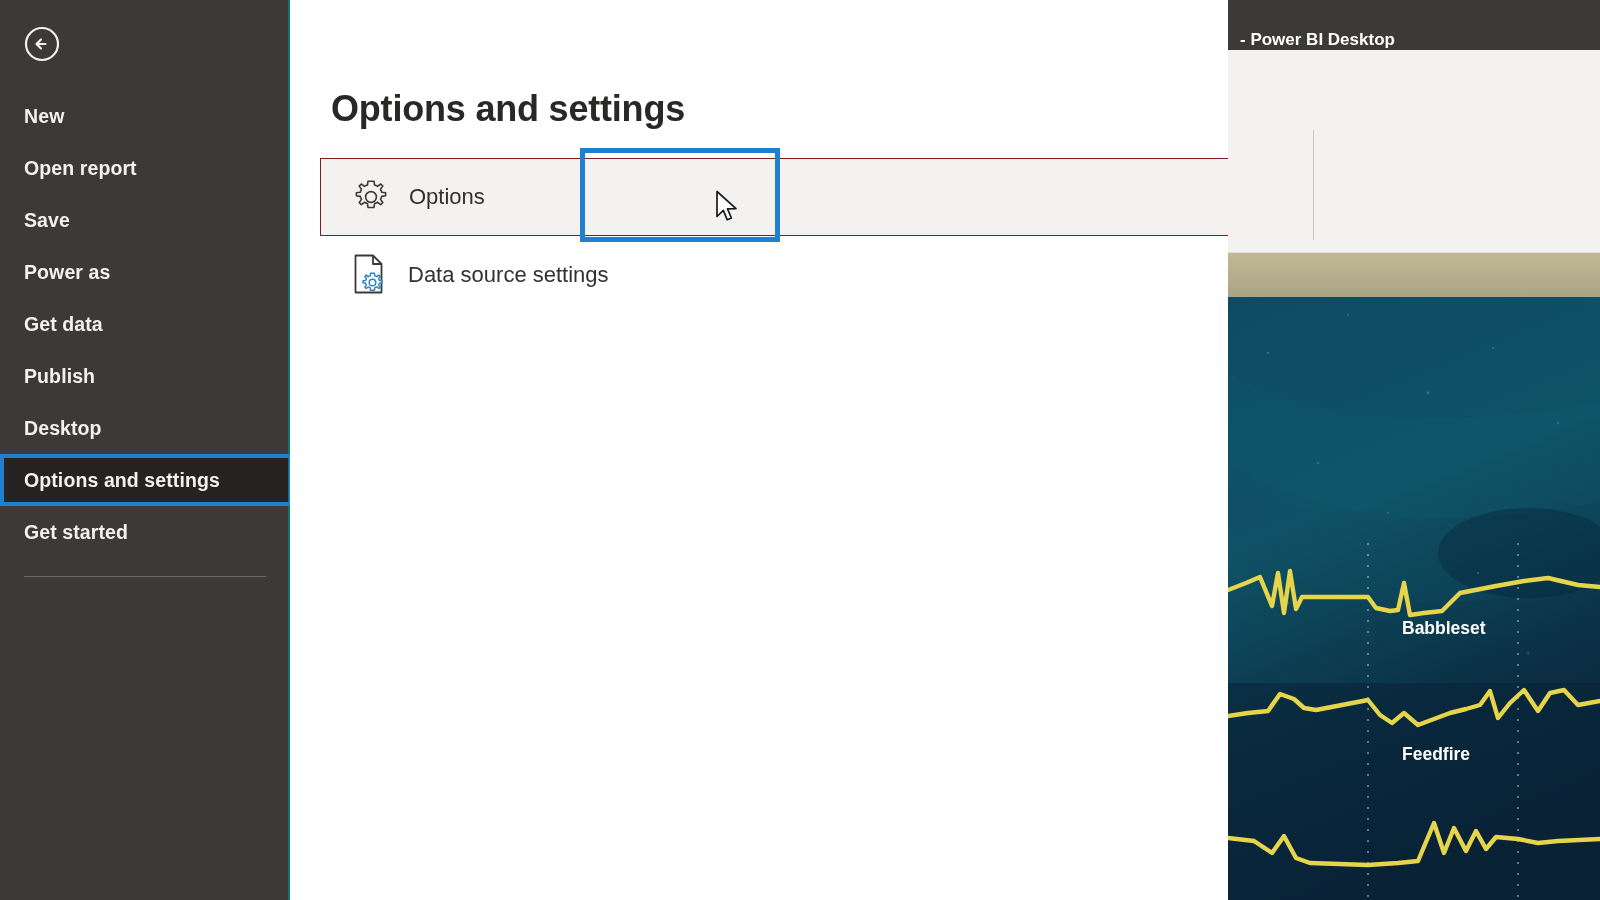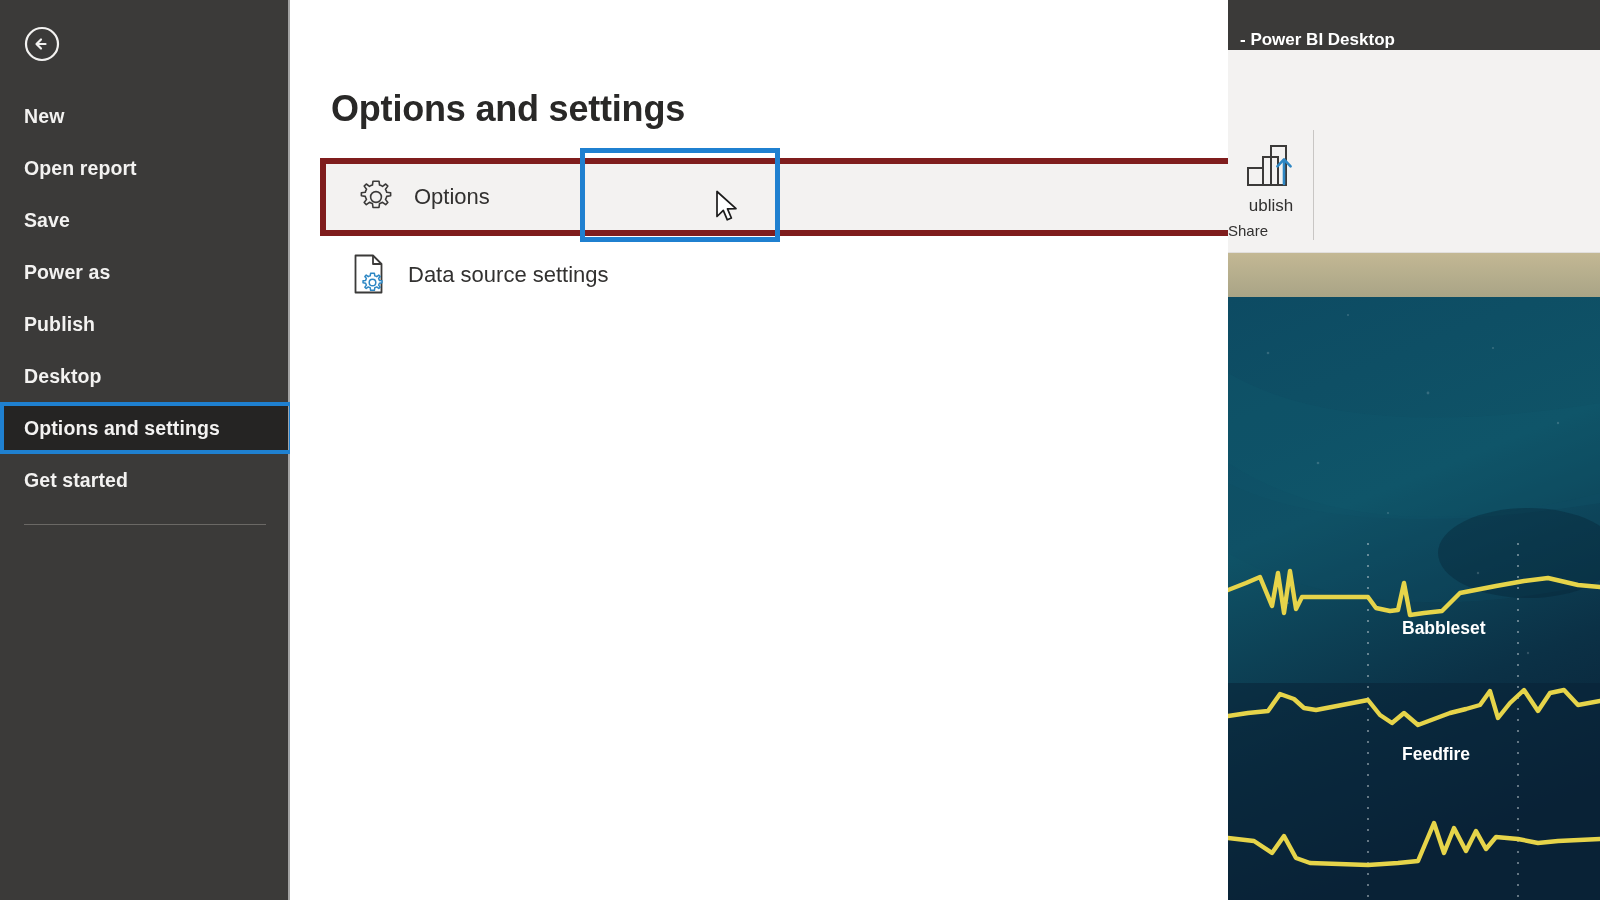--- a/index.html
+++ b/index.html
@@ -24,21 +24,21 @@
   }
 
   
   .sidebar {
     width: 290px;
     height: 900px;
     background: #3b3a39;
     position: relative;
     flex: 0 0 290px;
     box-sizing: border-box;
-    border-right: 2px solid #a3a3a3;
+    border-right: 2px solid #0f766e;
   }
   .back-btn {
     position: absolute;
     left: 22px;
     top: 24px;
     width: 40px;
     height: 40px;
     cursor: pointer;
   }
   .back-btn svg { display: block; }
@@ -110,21 +110,21 @@
   .cmd-row {
     position: relative;
     height: 78px;
     display: flex;
     align-items: center;
     box-sizing: border-box;
     cursor: pointer;
   }
   .cmd-row.hovered {
     background: #f3f2f1;
-    border: 6px solid #7f1d1d;
+    border: 1px solid #7f1d1d;
   }
   .cmd-icon {
     width: 56px;
     margin-left: 22px;
     display: flex;
     align-items: center;
     justify-content: center;
     flex: 0 0 56px;
   }
   .cmd-label {
@@ -254,20 +254,23 @@
         <span>New</span>
       </div>
       <div class="nav-item">
         <span>Open report</span>
       </div>
       <div class="nav-item">
         <span>Save</span>
       </div>
       <div class="nav-item">
         <span>Power as</span>
+      </div>
+      <div class="nav-item">
+        <span>Get data</span>
       </div>
       <div class="nav-item">
         <span>Publish</span>
       </div>
       <div class="nav-item">
         <span>Desktop</span>
       </div>
       <div class="nav-item selected">
         <span>Options and settings</span>
         <div class="nav-annot"></div>
@@ -330,35 +333,20 @@
   </div>
 </div>
 
 <div class="right-panel">
 
   <div class="titlebar">
     <span class="titlebar-text">- Power BI Desktop</span>
   </div>
 
   <div class="ribbon">
-    <div class="ribbon-group">
-      <div class="ribbon-btn">
-        <span class="ribbon-btn-icon">
-          <svg width="62" height="54" viewBox="0 0 62 54">
-            <rect x="8" y="30" width="15" height="17" fill="none" stroke="#3b3a39" stroke-width="2"></rect>
-            <rect x="23" y="19" width="15" height="28" fill="none" stroke="#3b3a39" stroke-width="2"></rect>
-            <rect x="31" y="8" width="15" height="39" fill="none" stroke="#3b3a39" stroke-width="2"></rect>
-            <path d="M44 46 L44 22" stroke="#2e87c4" stroke-width="2.6" stroke-linecap="round"></path>
-            <path d="M37.4 28.4 L44 21.4 L50.6 28.4" fill="none" stroke="#2e87c4" stroke-width="2.6" stroke-linecap="round" stroke-linejoin="round"></path>
-          </svg>
-        </span>
-        <span class="ribbon-btn-label">ublish</span>
-      </div>
-      <div class="ribbon-group-label">Share</div>
-    </div>
     <div class="ribbon-sep"></div>
   </div>
 
   <div class="canvas">
     <svg width="372" height="647" viewBox="0 0 372 647">
       <defs>
         <linearGradient id="skyGrad" x1="0" y1="0" x2="0" y2="1">
           <stop offset="0%" stop-color="#c3b894"></stop>
           <stop offset="100%" stop-color="#a9a486"></stop>
         </linearGradient>

